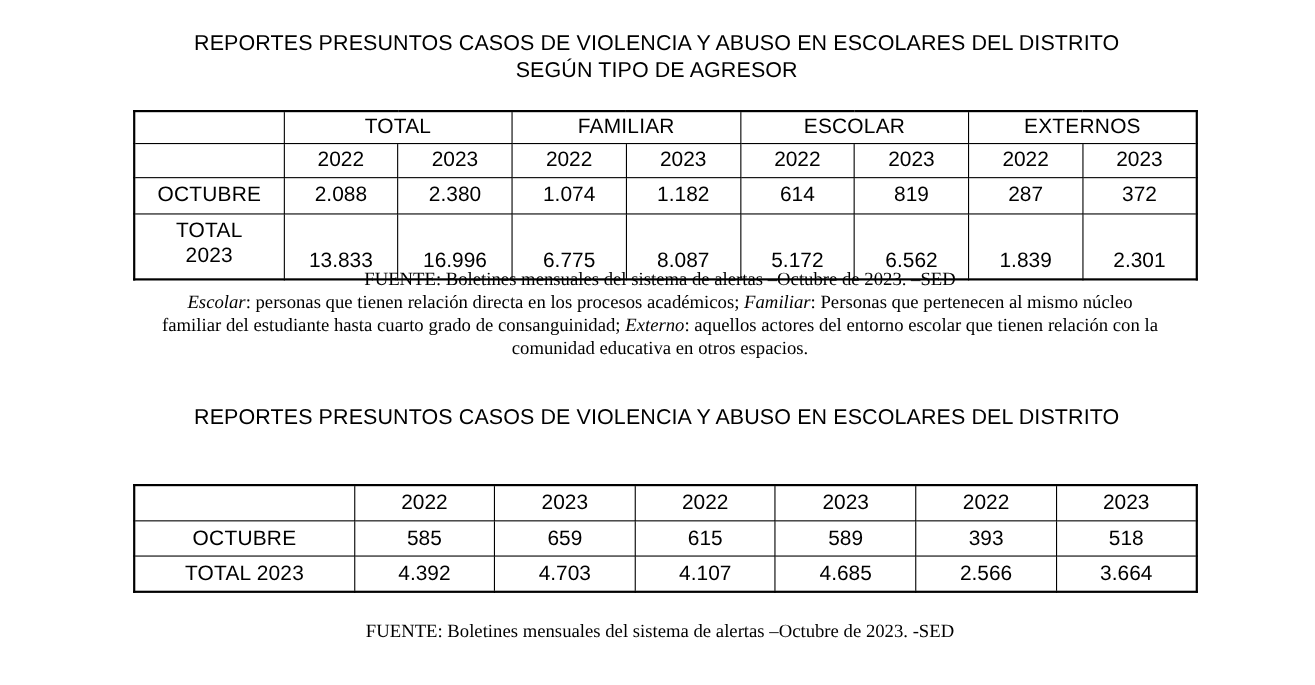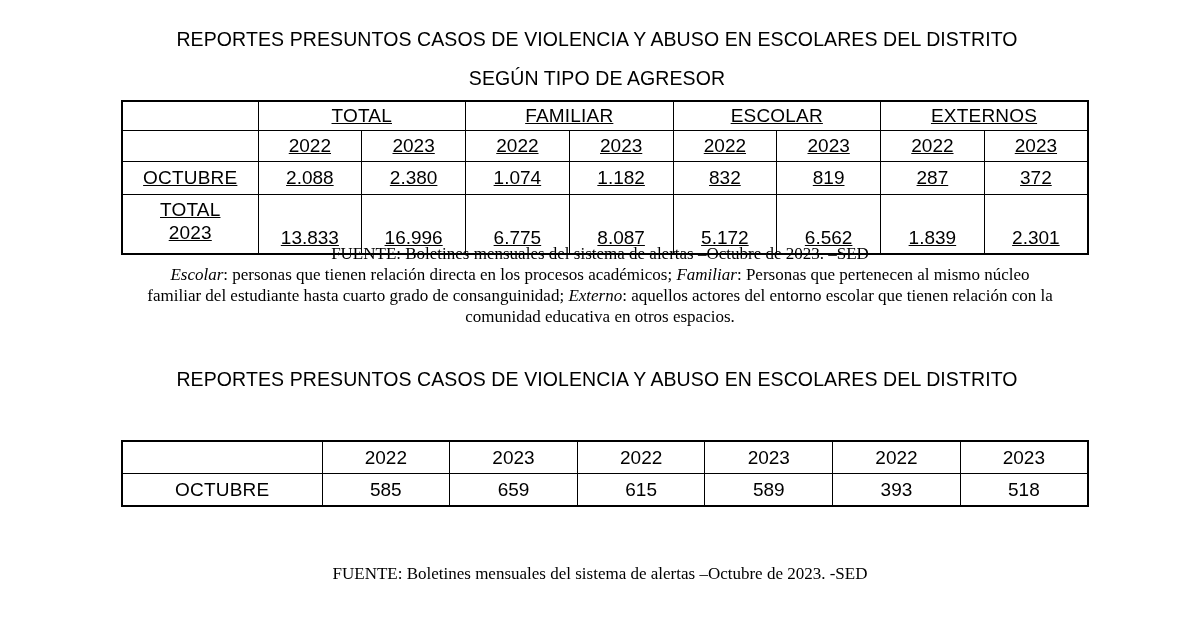--- a/index.html
+++ b/index.html
@@ -30,21 +30,20 @@
     line-height: 25px;
     letter-spacing: 0.1px;
   }
   .title-block .title-main {
     display: block;
     width: 880px;
     margin: 0 auto;
   }
   .title-block .title-sub {
     display: block;
-    margin-top: 14px;
   }
 
   
   table.grid {
     border-collapse: collapse;
     table-layout: fixed;
     border: 2px solid #000;
   }
   table.grid td,
   table.grid th {
@@ -81,21 +80,20 @@
   .corner-cell {
     border-left: 2px solid #000;
   }
 
   
   #table-agresor {
     position: absolute;
     left: 121px;
     top: 100px;
     width: 966px;
-    text-decoration: underline;
   }
   #table-agresor col.c-label { width: 136px; }
   #table-agresor col.c-data  { width: 103.75px; }
   #table-agresor tr.r-octubre td { height: 32px; }
   #table-agresor tr.r-total td { height: 54px; }
   #table-agresor tr.r-total .row-label {
     vertical-align: top;
     line-height: 23px;
     padding-top: 3px;
   }
@@ -193,21 +191,21 @@
         <td class="year-head">2023</td>
         <td class="year-head">2022</td>
         <td class="year-head">2023</td>
       </tr>
       <tr class="r-octubre">
         <td class="row-label">OCTUBRE</td>
         <td class="data-cell">2.088</td>
         <td class="data-cell">2.380</td>
         <td class="data-cell">1.074</td>
         <td class="data-cell">1.182</td>
-        <td class="data-cell">832</td>
+        <td class="data-cell">614</td>
         <td class="data-cell">819</td>
         <td class="data-cell">287</td>
         <td class="data-cell">372</td>
       </tr>
       <tr class="r-total">
         <td class="row-label"><span>TOTAL</span><br><span>2023</span></td>
         <td class="data-cell">13.833</td>
         <td class="data-cell">16.996</td>
         <td class="data-cell">6.775</td>
         <td class="data-cell">8.087</td>
@@ -250,20 +248,29 @@
       </tr>
       <tr class="r-data">
         <td class="row-label">OCTUBRE</td>
         <td class="data-cell">585</td>
         <td class="data-cell">659</td>
         <td class="data-cell">615</td>
         <td class="data-cell">589</td>
         <td class="data-cell">393</td>
         <td class="data-cell">518</td>
       </tr>
+      <tr class="r-data">
+        <td class="row-label">TOTAL 2023</td>
+        <td class="data-cell">4.392</td>
+        <td class="data-cell">4.703</td>
+        <td class="data-cell">4.107</td>
+        <td class="data-cell">4.685</td>
+        <td class="data-cell">2.566</td>
+        <td class="data-cell">3.664</td>
+      </tr>
     </tbody>
   </table>
 
   <div class="footnote" id="footnote-violencia">
     <span>FUENTE: Boletines mensuales del sistema de alertas –Octubre de 2023. -SED</span>
   </div>
 
 </div>
 
 </body></html>

